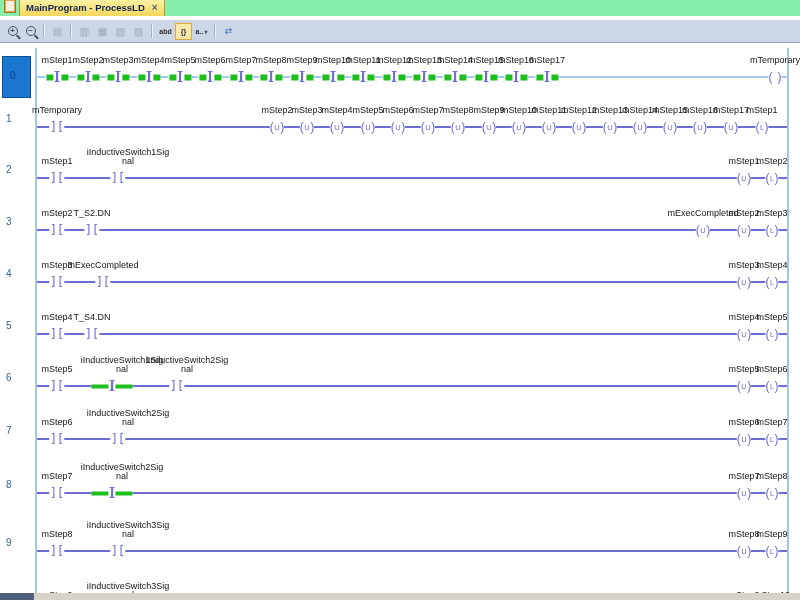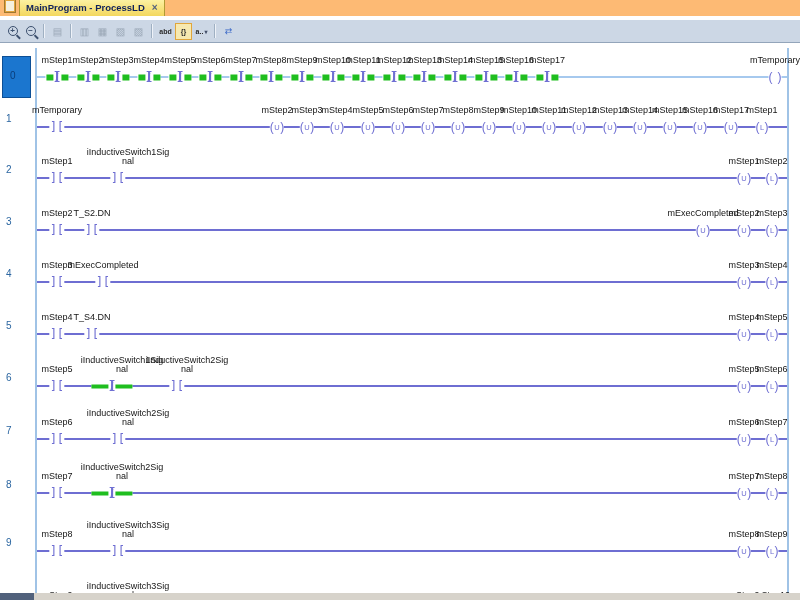--- a/index.html
+++ b/index.html
@@ -1,20 +1,20 @@
 <!DOCTYPE html>
 <html style="--wire: #6e6ed2; --wiresel: #a6c9ee; --rail: #a0c3e6; --hot: #1fbe1f;"><head>
 <meta charset="utf-8">
 <style>
   html,body { margin:0; padding:0; background:#e6e6e6; }
   .stage { position:relative; width:800px; height:600px; background:#ffffff; overflow:hidden;
            font-family:"Liberation Sans", sans-serif; }
 
   
-  .tabbar { position:absolute; top:0; left:0; right:0; height:16px; background:#fdba74;
+  .tabbar { position:absolute; top:0; left:0; right:0; height:16px; background:#86efac;
             display:flex; align-items:flex-end; z-index:30; }
   .doc-icon { width:10px; height:12px; margin:0 3px 3px 4px; background:#f5f0e0;
               border:1px solid #a07830; box-shadow:inset 0 0 0 1px #e0a33d; }
   .tab { height:17px; background:linear-gradient(#fdf3a6,#f3d75e); border:1px solid #b09a35;
          border-bottom:none; display:flex; align-items:center; padding:0 6px;
          font-size:9.5px; font-weight:bold; color:#10225a; border-radius:2px 2px 0 0; }
   .tab-close { margin-left:7px; color:#53627e; font-size:10px; font-weight:bold; line-height:10px; }
 
   
   .toolbar { position:absolute; top:20px; left:0; right:0; height:22px; background:#ccd7e5;

